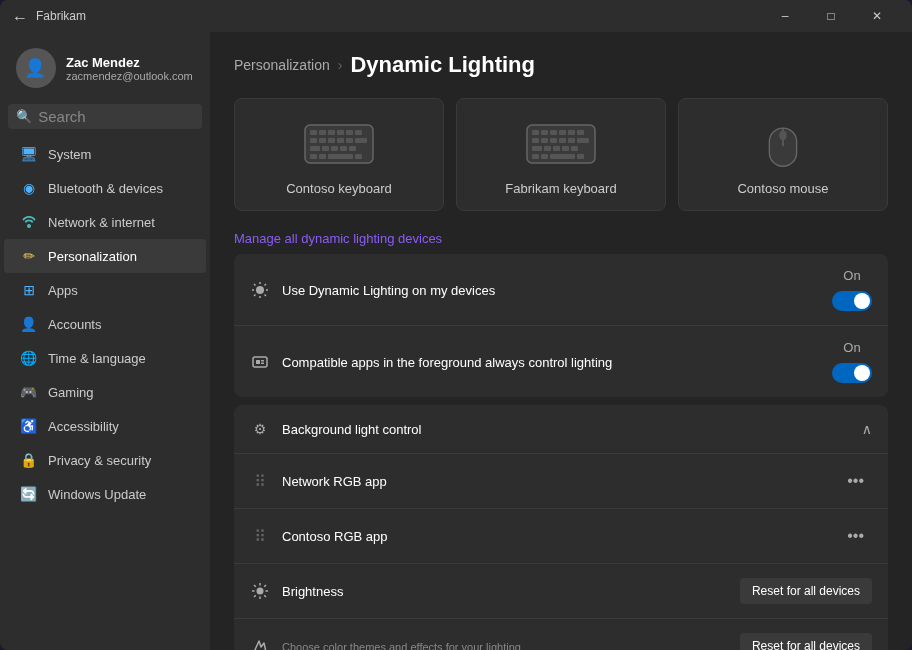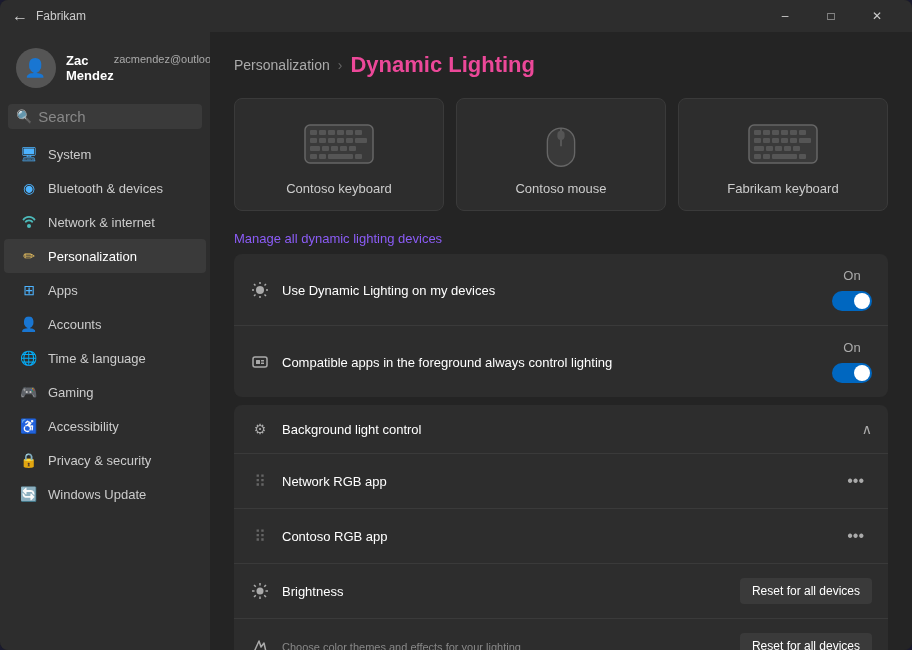--- a/index.html
+++ b/index.html
@@ -90,21 +90,21 @@
       border-radius: 50%;
       background: #555;
       overflow: hidden;
       flex-shrink: 0;
       display: flex;
       align-items: center;
       justify-content: center;
       font-size: 18px;
       color: #aaa;
     }
-    .user-info { display: flex; flex-direction: row; }
+    .user-info { display: flex; flex-direction: column; }
     .user-name { font-size: 13px; font-weight: 600; }
     .user-email { font-size: 11px; color: #aaa; }
     .search-box {
       margin: 0 8px 8px;
       display: flex;
       align-items: center;
       background: #3a3a3a;
       border-radius: 4px;
       padding: 4px 8px;
       gap: 6px;
@@ -151,21 +151,21 @@
       align-items: center;
       gap: 8px;
       margin-bottom: 20px;
     }
     .breadcrumb-parent {
       font-size: 14px;
       color: #aaa;
       cursor: pointer;
     }
     .breadcrumb-sep { color: #666; font-size: 14px; }
-    .breadcrumb-current { font-size: 22px; font-weight: 600; color: #ec4899; }
+    .breadcrumb-current { font-size: 22px; font-weight: 600; color: #ffffff; }
     
     .device-cards {
       display: flex;
       gap: 12px;
       margin-bottom: 20px;
     }
     .device-card {
       flex: 1;
       background: #2d2d2d;
       border-radius: 8px;
@@ -403,31 +403,20 @@
               <rect x="15" y="30" width="7" height="5" rx="1" fill="#555"></rect>
               <rect x="24" y="30" width="25" height="5" rx="1" fill="#555"></rect>
               <rect x="51" y="30" width="7" height="5" rx="1" fill="#555"></rect>
             </svg>
           </div>
           <span class="device-name">Contoso keyboard</span>
         </div>
 
         <div class="device-card">
           <div class="device-icon">
-            <svg class="mouse-svg" viewBox="0 0 40 55" fill="none" xmlns="http://www.w3.org/2000/svg">
-              <rect x="5" y="10" width="30" height="42" rx="15" stroke="#666" stroke-width="1.5" fill="#3a3a3a"></rect>
-              <line x1="20" y1="10" x2="20" y2="30" stroke="#666" stroke-width="1.5"></line>
-              <rect x="16" y="13" width="8" height="10" rx="4" fill="#555"></rect>
-            </svg>
-          </div>
-          <span class="device-name">Contoso mouse</span>
-        </div>
-
-        <div class="device-card">
-          <div class="device-icon">
             <svg class="keyboard-svg" viewBox="0 0 70 40" fill="none" xmlns="http://www.w3.org/2000/svg">
               <rect x="1" y="1" width="68" height="38" rx="5" stroke="#666" stroke-width="1.5" fill="#3a3a3a"></rect>
               <rect x="6" y="6" width="7" height="5" rx="1" fill="#555"></rect>
               <rect x="15" y="6" width="7" height="5" rx="1" fill="#555"></rect>
               <rect x="24" y="6" width="7" height="5" rx="1" fill="#555"></rect>
               <rect x="33" y="6" width="7" height="5" rx="1" fill="#555"></rect>
               <rect x="42" y="6" width="7" height="5" rx="1" fill="#555"></rect>
               <rect x="51" y="6" width="7" height="5" rx="1" fill="#555"></rect>
               <rect x="6" y="14" width="7" height="5" rx="1" fill="#555"></rect>
               <rect x="15" y="14" width="7" height="5" rx="1" fill="#555"></rect>
@@ -441,20 +430,31 @@
               <rect x="36" y="22" width="7" height="5" rx="1" fill="#555"></rect>
               <rect x="45" y="22" width="7" height="5" rx="1" fill="#555"></rect>
               <rect x="6" y="30" width="7" height="5" rx="1" fill="#555"></rect>
               <rect x="15" y="30" width="7" height="5" rx="1" fill="#555"></rect>
               <rect x="24" y="30" width="25" height="5" rx="1" fill="#555"></rect>
               <rect x="51" y="30" width="7" height="5" rx="1" fill="#555"></rect>
             </svg>
           </div>
           <span class="device-name">Fabrikam keyboard</span>
         </div>
+
+        <div class="device-card">
+          <div class="device-icon">
+            <svg class="mouse-svg" viewBox="0 0 40 55" fill="none" xmlns="http://www.w3.org/2000/svg">
+              <rect x="5" y="10" width="30" height="42" rx="15" stroke="#666" stroke-width="1.5" fill="#3a3a3a"></rect>
+              <line x1="20" y1="10" x2="20" y2="30" stroke="#666" stroke-width="1.5"></line>
+              <rect x="16" y="13" width="8" height="10" rx="4" fill="#555"></rect>
+            </svg>
+          </div>
+          <span class="device-name">Contoso mouse</span>
+        </div>
       </div>
 
       <div class="section-title">Manage all dynamic lighting devices</div>
 
       <div class="settings-group">
 
         <div class="settings-row">
           <div class="row-icon">
             <svg width="18" height="18" viewBox="0 0 18 18" fill="none">
               <circle cx="9" cy="9" r="4" fill="#aaa"></circle>

